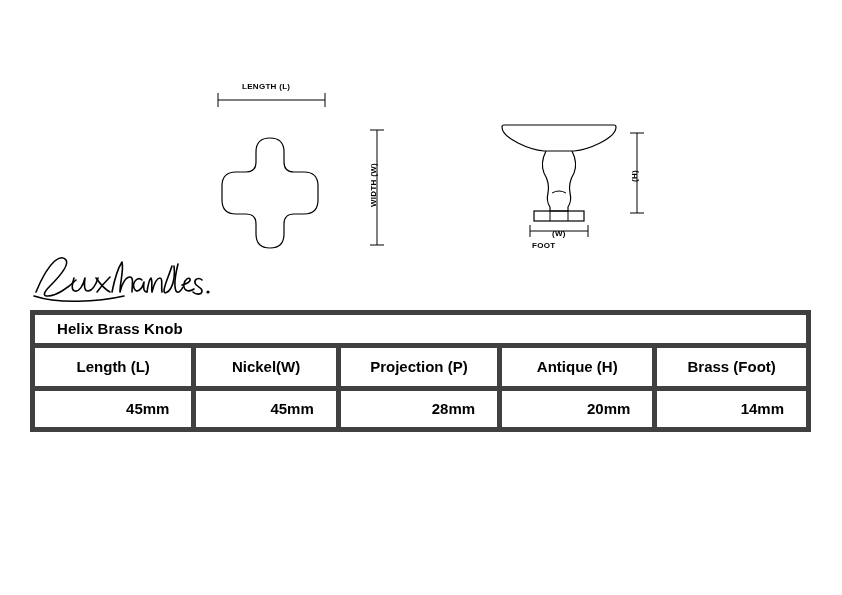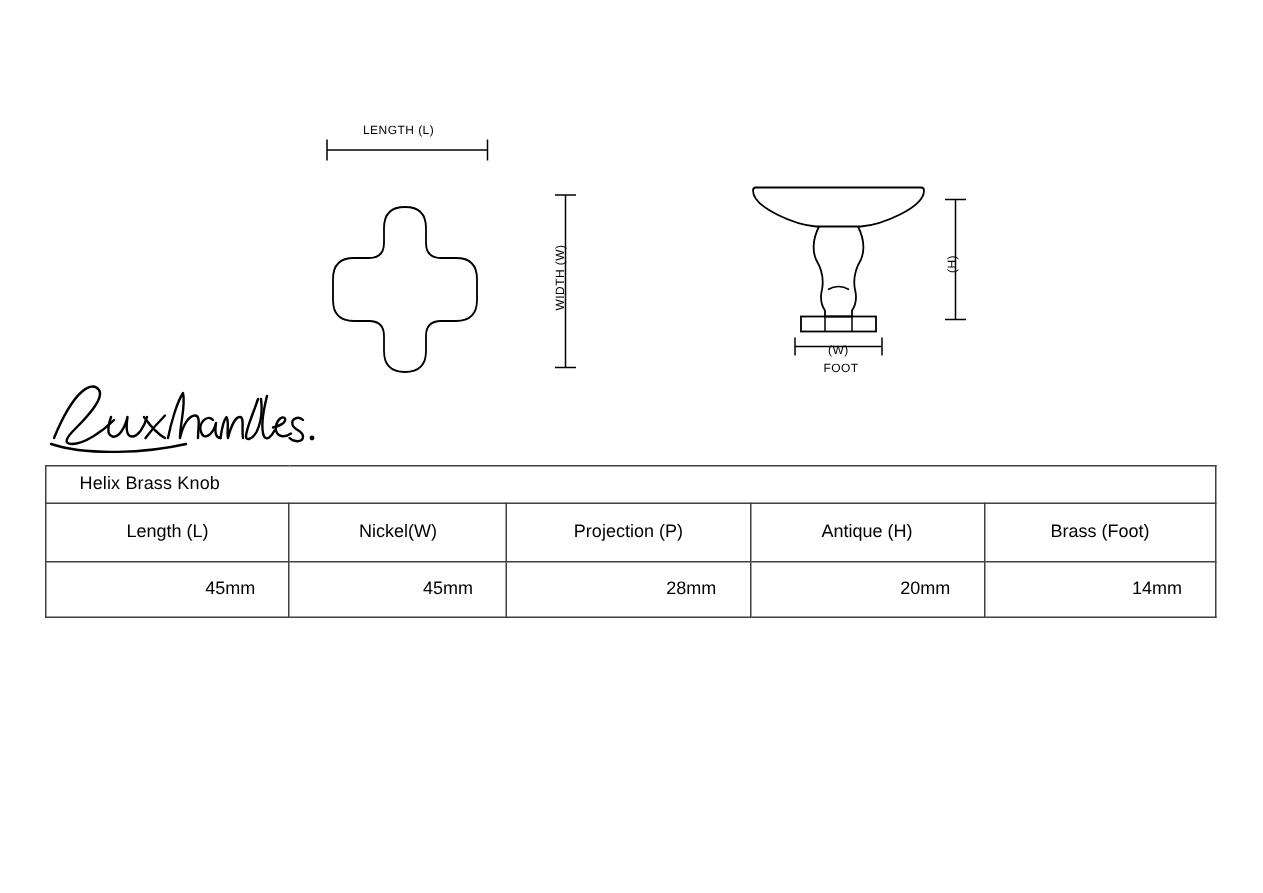--- a/index.html
+++ b/index.html
@@ -14,20 +14,21 @@
     font-family: "Liberation Sans", sans-serif;
     color: #000000;
     overflow: hidden;
   }
 
   #page {
     position: absolute;
     left: 0; top: 0;
     width: 842px;
     height: 561px;
+    font-weight: bold;
   }
 
   
   .drawing {
     position: absolute;
   }
 
   .dim-label {
     position: absolute;
     font-size: 8px;
@@ -43,23 +44,23 @@
   
   .spec-table {
     position: absolute;
     left: 30px;
     top: 310px;
     width: 781px;
     border-collapse: collapse;
     table-layout: fixed;
   }
   .spec-table td {
-    border: 1px solid #404040;
+    border: 5px solid #404040;
     padding: 4px 22px;
-    font-size: 12px;
+    font-size: 15px;
     vertical-align: middle;
     line-height: 1.3;
   }
   .title-cell {
     font-size: 18px;
     padding: 6px 6px 8px 6px;
     letter-spacing: 0.1px;
   }
   .material-cell, .colour-cell {
     font-size: 13.5px;
@@ -165,21 +166,21 @@
     <line x1="78" y1="96" x2="78" y2="106" stroke="#000" stroke-width="1"></line>
 
     <g stroke="#000" stroke-width="1" fill="none">
       <line x1="40" y1="116" x2="98" y2="116"></line>
       <line x1="40" y1="110" x2="40" y2="122"></line>
       <line x1="98" y1="110" x2="98" y2="122"></line>
     </g>
   </svg>
 
   <div class="dim-label" style="left:552px; top:229px;">(W)</div>
-  <div class="dim-label" style="left:549px; top:241px;">FOOT</div>
+  <div class="dim-label" style="left:532px; top:241px;">FOOT</div>
 
   <svg class="drawing" style="left:625px; top:128px;" width="24" height="90" viewBox="0 0 24 90">
     <g stroke="#000" stroke-width="1" fill="none">
       <line x1="12" y1="5" x2="12" y2="85"></line>
       <line x1="5" y1="5" x2="19" y2="5"></line>
       <line x1="5" y1="85" x2="19" y2="85"></line>
     </g>
   </svg>
   <div class="dim-label vertical" style="left:630px; top:170px;">(H)</div>
 

